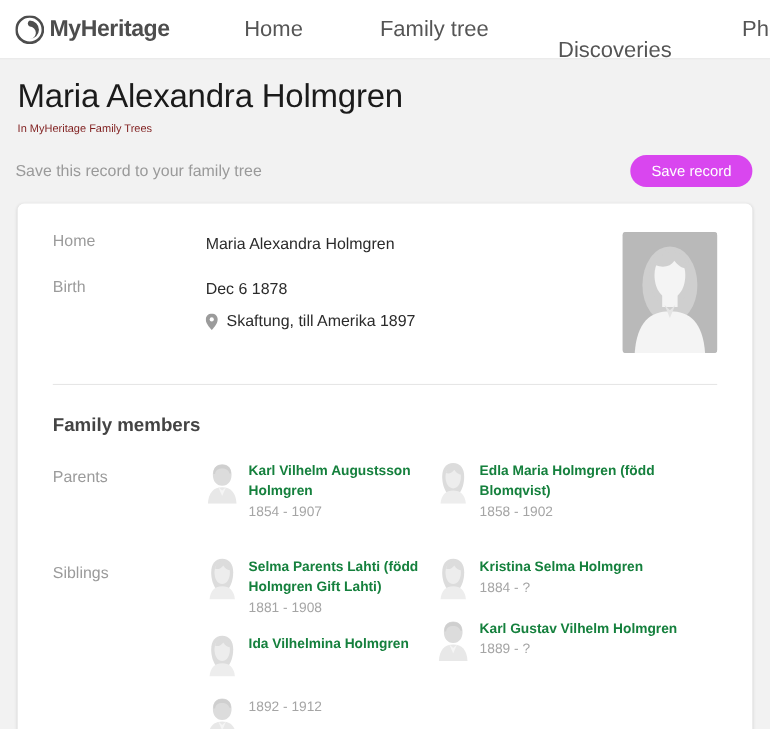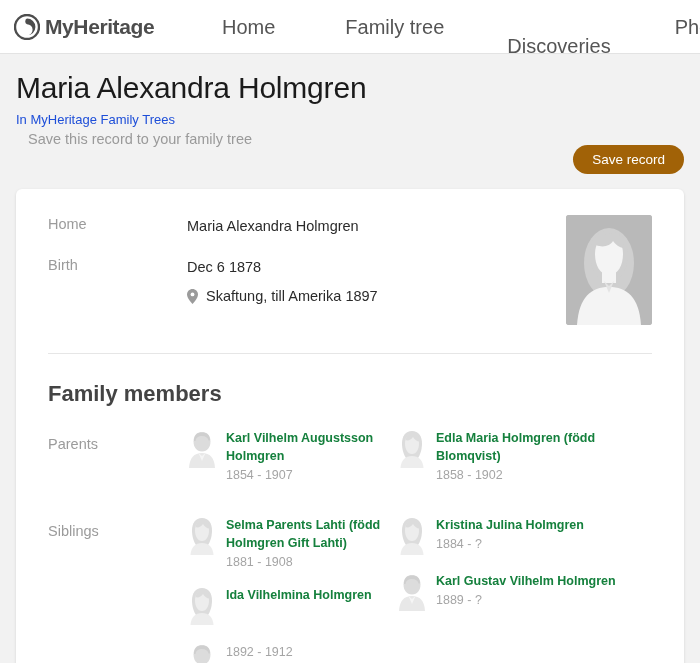--- a/index.html
+++ b/index.html
@@ -66,42 +66,42 @@
   .page-head { padding: 16px 16px 0 16px; }
   .page-title {
     font-size: 30px;
     font-weight: normal;
     color: #1b1b1b;
     letter-spacing: -0.2px;
     line-height: 1.18;
   }
   .page-sub {
     margin-top: 7px;
-    font-size: 13px;
-    color: #1d4ed8;
+    font-size: 10px;
+    color: #7f1d1d;
   }
 
   
   .save-strip {
     position: relative;
     height: 58px;
     display: flex;
-    align-items: flex-start;
-    padding: 0 28px;
+    align-items: center;
+    padding: 0 14px;
     margin-top: 4px;
   }
   .save-hint {
     font-size: 14.5px;
     color: #9a9a9a;
   }
   .save-btn {
     position: absolute;
     right: 16px;
     top: 14px;
-    background: #a16207;
+    background: #d946ef;
     color: #ffffff;
     border: none;
     border-radius: 16px;
     height: 29px;
     padding: 0 19px;
     font-size: 13.5px;
     font-family: "Liberation Sans", sans-serif;
     cursor: pointer;
   }
 
@@ -154,21 +154,21 @@
     overflow: hidden;
   }
   .photo-box svg { display: block; width: 86px; height: 110px; }
 
   
   .divider {
     border-top: 1px solid #e6e6e6;
     margin: 45px 0 0 0;
   }
   .fm-title {
-    font-size: 22px;
+    font-size: 17px;
     font-weight: bold;
     color: #444444;
     margin: 27px 0 21px 0;
   }
 
   .fm-row { display: flex; align-items: flex-start; margin-bottom: 16px; margin-top: 17px; }
   .fm-label {
     width: 139px;
     flex: 0 0 139px;
     font-size: 14.5px;
@@ -389,21 +389,21 @@
         <div class="person">
           <span class="person-av">
             <svg viewBox="0 0 30 40">
               <path d="M15 3 C8.5 3 5 8 5 15.5 C5 22 7 27 9 30 L21 30 C23 27 25 22 25 15.5 C25 8 21.5 3 15 3 z" fill="#dcdcdc"></path>
               <path d="M15 6 C10.5 6 8 10 8 15.5 C8 21 10.5 26 15 26 C19.5 26 22 21 22 15.5 C22 10 19.5 6 15 6 z" fill="#ededed"></path>
               <path d="M8.5 12 C9.5 7 12 5 15.5 5 C20 5 22.5 8.5 22.5 13.5 C20 13.5 17.5 11.5 16 9 C14 12 11 13 8.5 12 z" fill="#dcdcdc"></path>
               <path d="M15 28 C8.5 28 4 32 3.5 40 L26.5 40 C26 32 21.5 28 15 28 z" fill="#ededed"></path>
             </svg>
           </span>
           <div class="person-txt">
-            <div class="person-name">Kristina Julina Holmgren</div>
+            <div class="person-name">Kristina Selma Holmgren</div>
             <div class="person-dates">1884 - ?</div>
           </div>
         </div>
 
         <div class="person">
           <span class="person-av">
             <svg viewBox="0 0 30 40">
               <path d="M15 4 C9.5 4 6.5 8 6.5 13.5 C6.5 19 9.5 23.5 15 23.5 C20.5 23.5 23.5 19 23.5 13.5 C23.5 8 20.5 4 15 4 z" fill="#dcdcdc"></path>
               <path d="M7 13 C7 7 10 4.5 15 4.5 C20 4.5 23 7 23 12.5 L21.5 12.5 C21 9.5 18.5 8 15 8 C11.5 8 9 9.5 8.5 13 z" fill="#cfcfcf"></path>
               <path d="M15 25 C7 25 2.5 30 2 40 L28 40 C27.5 30 23 25 15 25 z" fill="#e8e8e8"></path>

